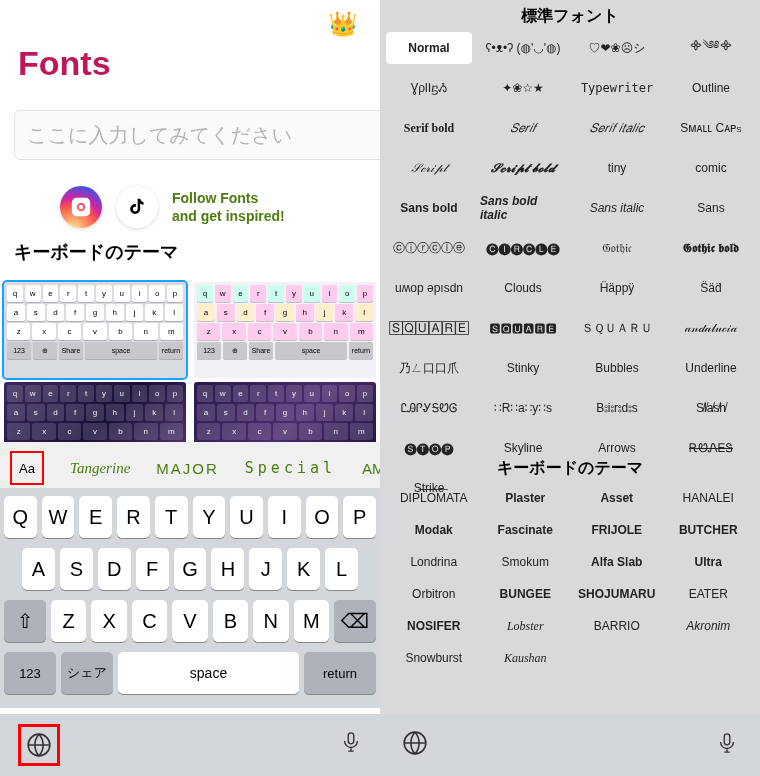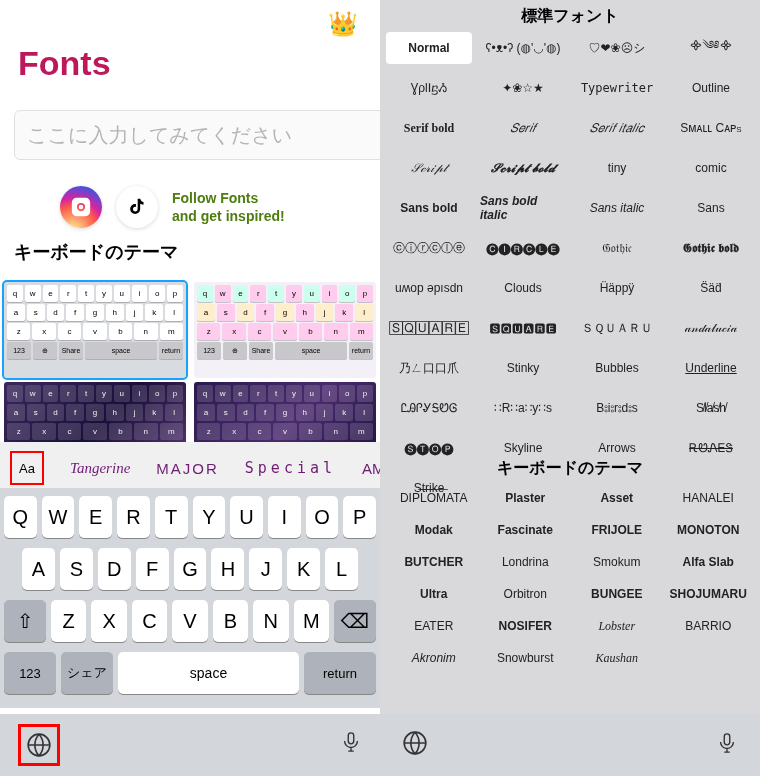--- a/index.html
+++ b/index.html
@@ -31,21 +31,21 @@
 .kk{flex:1;height:17px;background:#fff;border-radius:2px;font-size:8px;display:flex;align-items:center;justify-content:center;box-shadow:0 1px 0 rgba(0,0,0,.2);}
 .theme.pastel .kk{background:#fce;}
 .theme.pastel .krow:nth-child(1) .kk:nth-child(odd){background:#cfe;}
 .theme.pastel .krow:nth-child(2) .kk:nth-child(odd){background:#fec;}
 .theme.gal .kk,.theme.gal2 .kk{background:rgba(255,255,255,.15);color:#eee;box-shadow:none;}
 .kspace{flex:3;}
 .kfn{background:#c7c7cc!important;font-size:7px;}
 
 .picker{position:absolute;left:0;top:442px;width:100%;height:52px;background:#f0f0f0;display:flex;align-items:center;gap:26px;padding:0 10px;overflow:hidden;}
 .picker .sel{width:34px;height:34px;border:2px solid red;display:flex;align-items:center;justify-content:center;font-size:13px;flex:none;}
-.picker .fn{font-size:15px;color:#701a75;}
+.picker .fn{font-size:15px;color:#4d7c0f;}
 .picker .fn.i{font-style:italic;font-family:cursive;}
 .picker .fn.sc{font-variant:small-caps;letter-spacing:2px;}
 .picker .fn.sp{font-family:monospace;letter-spacing:4px;}
 
 .keyboard{position:absolute;left:0;top:488px;width:100%;background:#d3d6db;padding:8px 4px 4px;}
 .row{display:flex;gap:5px;margin-bottom:10px;justify-content:center;}
 .key{flex:1;height:42px;background:#fff;border-radius:5px;box-shadow:0 1px 0 #888;display:flex;align-items:center;justify-content:center;font-size:20px;}
 .key.fn{background:#aeb3bb;}
 .row2{padding:0 18px;}
 .row3 .key.fn{flex:0 0 42px;}
@@ -62,21 +62,21 @@
 .rhdr{position:absolute;top:6px;left:0;width:100%;text-align:center;font-size:16px;font-weight:700;}
 .grid{position:absolute;top:32px;left:6px;right:6px;display:grid;grid-template-columns:repeat(4,1fr);gap:8px;}
 .cell{height:32px;display:flex;align-items:center;justify-content:center;font-size:12px;color:#222;}
 .cell.sel{background:#fff;border-radius:4px;font-weight:600;}
 .cell.b{font-weight:700;}
 .cell.i{font-style:italic;}
 .cell.serif{font-family:Georgia,serif;}
 .cell.mono{font-family:monospace;}
 .cell.sc{font-variant:small-caps;}
 .cell.cur{font-family:cursive;}
-.cell.ul{text-decoration:underline;}
+.cell.ul{}
 .cell.lt{text-decoration:line-through;}
 .rhdr2{position:absolute;top:458px;left:0;width:100%;text-align:center;font-size:16px;font-weight:700;}
 .grid2{position:absolute;top:482px;left:8px;right:6px;display:grid;grid-template-columns:repeat(4,1fr);}
 .rbottom{position:absolute;left:0;bottom:0;width:100%;height:62px;background:#d3d6db;display:flex;align-items:center;justify-content:space-between;padding:0 22px;}
 </style>
 </head>
 <body>
 
 <div class="pane left">
   <div class="crown">👑</div>
@@ -379,21 +379,20 @@
     </div>
   <div class="rhdr2">キーボードのテーマ</div>
   <div class="grid2" id="stampgrid">
       <div class="cell sc">DIPLOMATA</div>
       <div class="cell b">Plaster</div>
       <div class="cell b">Asset</div>
       <div class="cell ">HANALEI</div>
       <div class="cell  b">Modak</div>
       <div class="cell b">Fascinate</div>
       <div class="cell b">FRIJOLE</div>
-      <div class="cell b">MONOTON</div>
       <div class="cell b">BUTCHER</div>
       <div class="cell ">Londrina</div>
       <div class="cell ">Smokum</div>
       <div class="cell b">Alfa Slab</div>
       <div class="cell b">Ultra</div>
       <div class="cell ">Orbitron</div>
       <div class="cell b">BUNGEE</div>
       <div class="cell b">SHOJUMARU</div>
       <div class="cell ">EATER</div>
       <div class="cell b">NOSIFER</div>

